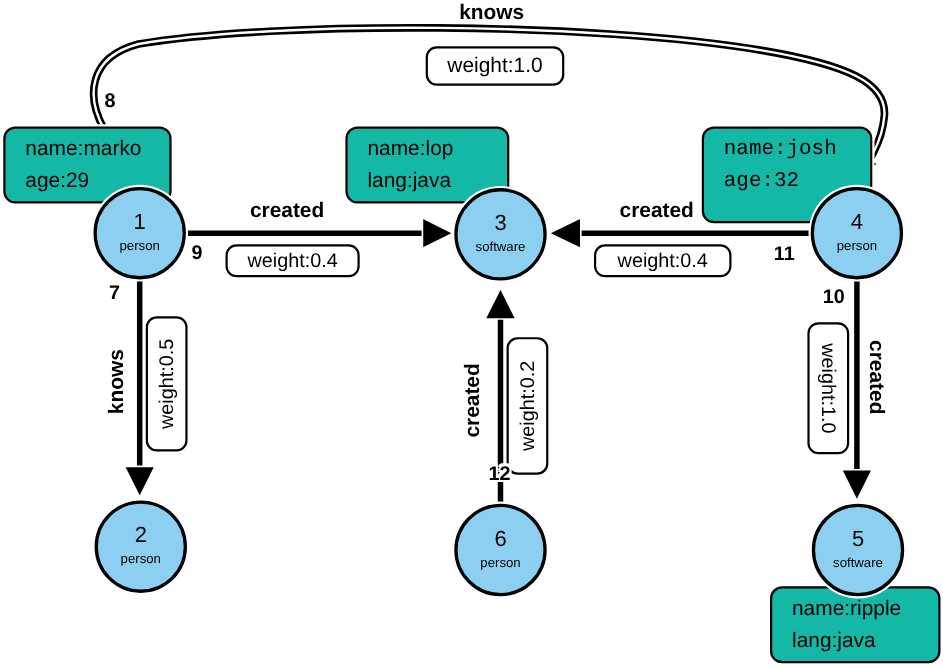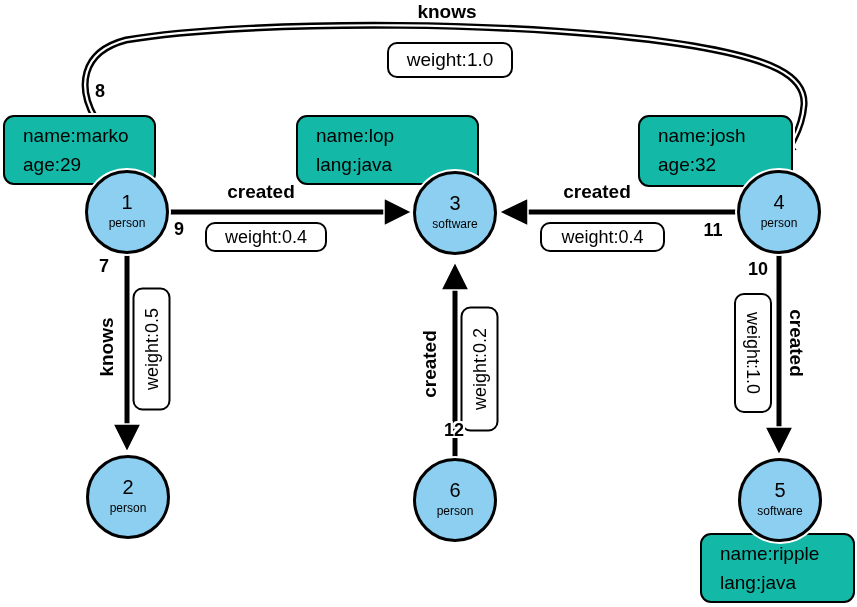--- a/index.html
+++ b/index.html
@@ -82,25 +82,25 @@
       <line x1="779" y1="252" x2="779" y2="428" stroke="#fff" stroke-width="9"></line>
       <line x1="779" y1="252" x2="779" y2="428" stroke="#000" stroke-width="5"></line>
       <polygon points="779,455 765,427 793,427" fill="#000" stroke="#fff" stroke-width="1.5"></polygon>
     </g>
   </svg>
 
   <div class="propbox" style="left:3px;top:115px;width:153px;height:70px;">
     <div>name:marko</div>
     <div>age:29</div>
   </div>
-  <div class="propbox" style="left:296px;top:115px;width:183px;height:70px;">
+  <div class="propbox" style="left:314px;top:115px;width:149px;height:70px;">
     <div>name:lop</div>
     <div>lang:java</div>
   </div>
-  <div class="propbox" style="left:638px;top:115px;width:155px;height:72px;">
+  <div class="propbox" style="left:638px;top:115px;width:155px;height:88px;font-family:Liberation Mono, monospace;">
     <div>name:josh</div>
     <div>age:32</div>
   </div>
   <div class="propbox" style="left:700px;top:533px;width:155px;height:70px;">
     <div>name:ripple</div>
     <div>lang:java</div>
   </div>
 
   <div class="wbox" style="left:387px;top:42px;width:126px;height:36px;font-size:19px;">
     <span>weight:1.0</span>

